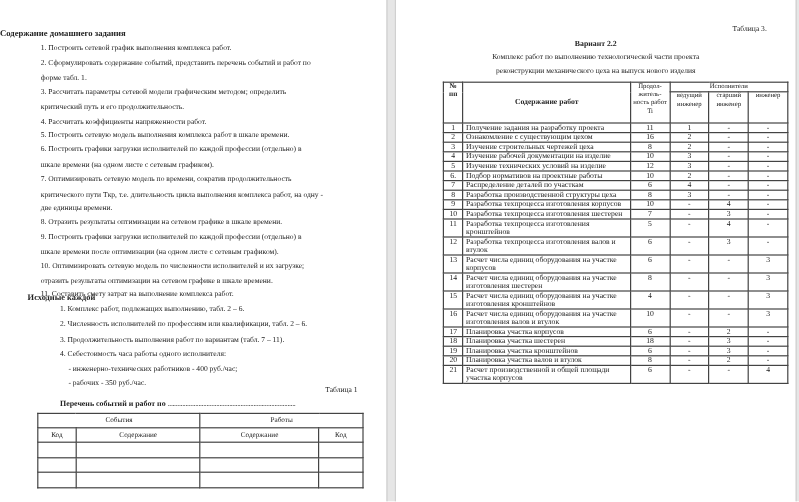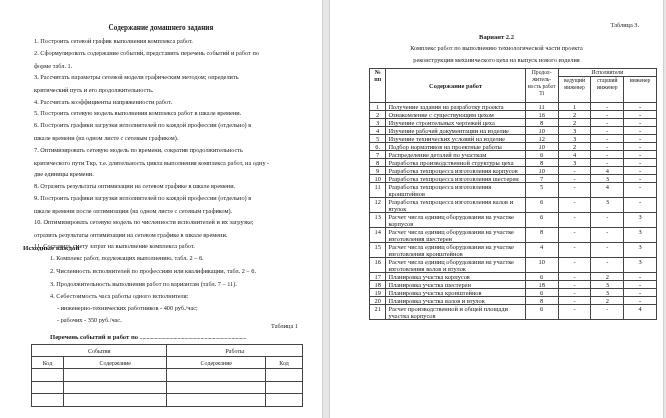--- a/index.html
+++ b/index.html
@@ -6,21 +6,21 @@
   html, body { width: 666px; height: 418px; overflow: hidden; background: #ffffff; }
   body { position: relative; font-family: "Liberation Serif", serif; color: #222; }
 
   .page { position: absolute; top: 0; height: 418px; background: #fff; overflow: hidden; }
   #page-left { left: 0; width: 322px; }
   #page-right { left: 330px; width: 336px; }
   .gutter { position: absolute; top: 0; left: 322px; width: 8px; height: 418px; background: #e6e6e6; border-left: 1px solid #d0d0d0; border-right: 1px solid #d0d0d0; }
   .right-edge { position: absolute; top: 0; left: 663px; width: 3px; height: 418px; background: #e6e6e6; border-left: 1px solid #d0d0d0; }
 
   
-  .l-title { position: absolute; top: 24px; left: 0; width: 322px; text-align: center; font-weight: bold; font-size: 7.2px; }
+  .l-title { position: absolute; top: 24px; left: 0; width: 322px; font-weight: bold; font-size: 7.2px; }
   .l-para { position: absolute; left: 34px; width: 262px; font-size: 6.3px; line-height: 12px; white-space: nowrap; }
   .l-cont { position: absolute; left: 34px; font-size: 6.3px; white-space: nowrap; }
   .l-heading { position: absolute; left: 23px; font-weight: bold; font-size: 7px; }
   .l-right { position: absolute; right: 24px; font-size: 6.3px; }
   .l-caption { position: absolute; left: 50px; font-weight: bold; font-size: 6.6px; white-space: nowrap; }
   .l-caption .dots { font-weight: normal; letter-spacing: -0.3px; }
 
   table.t1 { position: absolute; top: 344px; left: 31px; width: 272px; border-collapse: collapse; font-size: 6px; }
   table.t1 td, table.t1 th { border: 1px solid #444; font-weight: normal; text-align: center; height: 12px; }
   table.t1 tr.empty td { height: 12.5px; }

